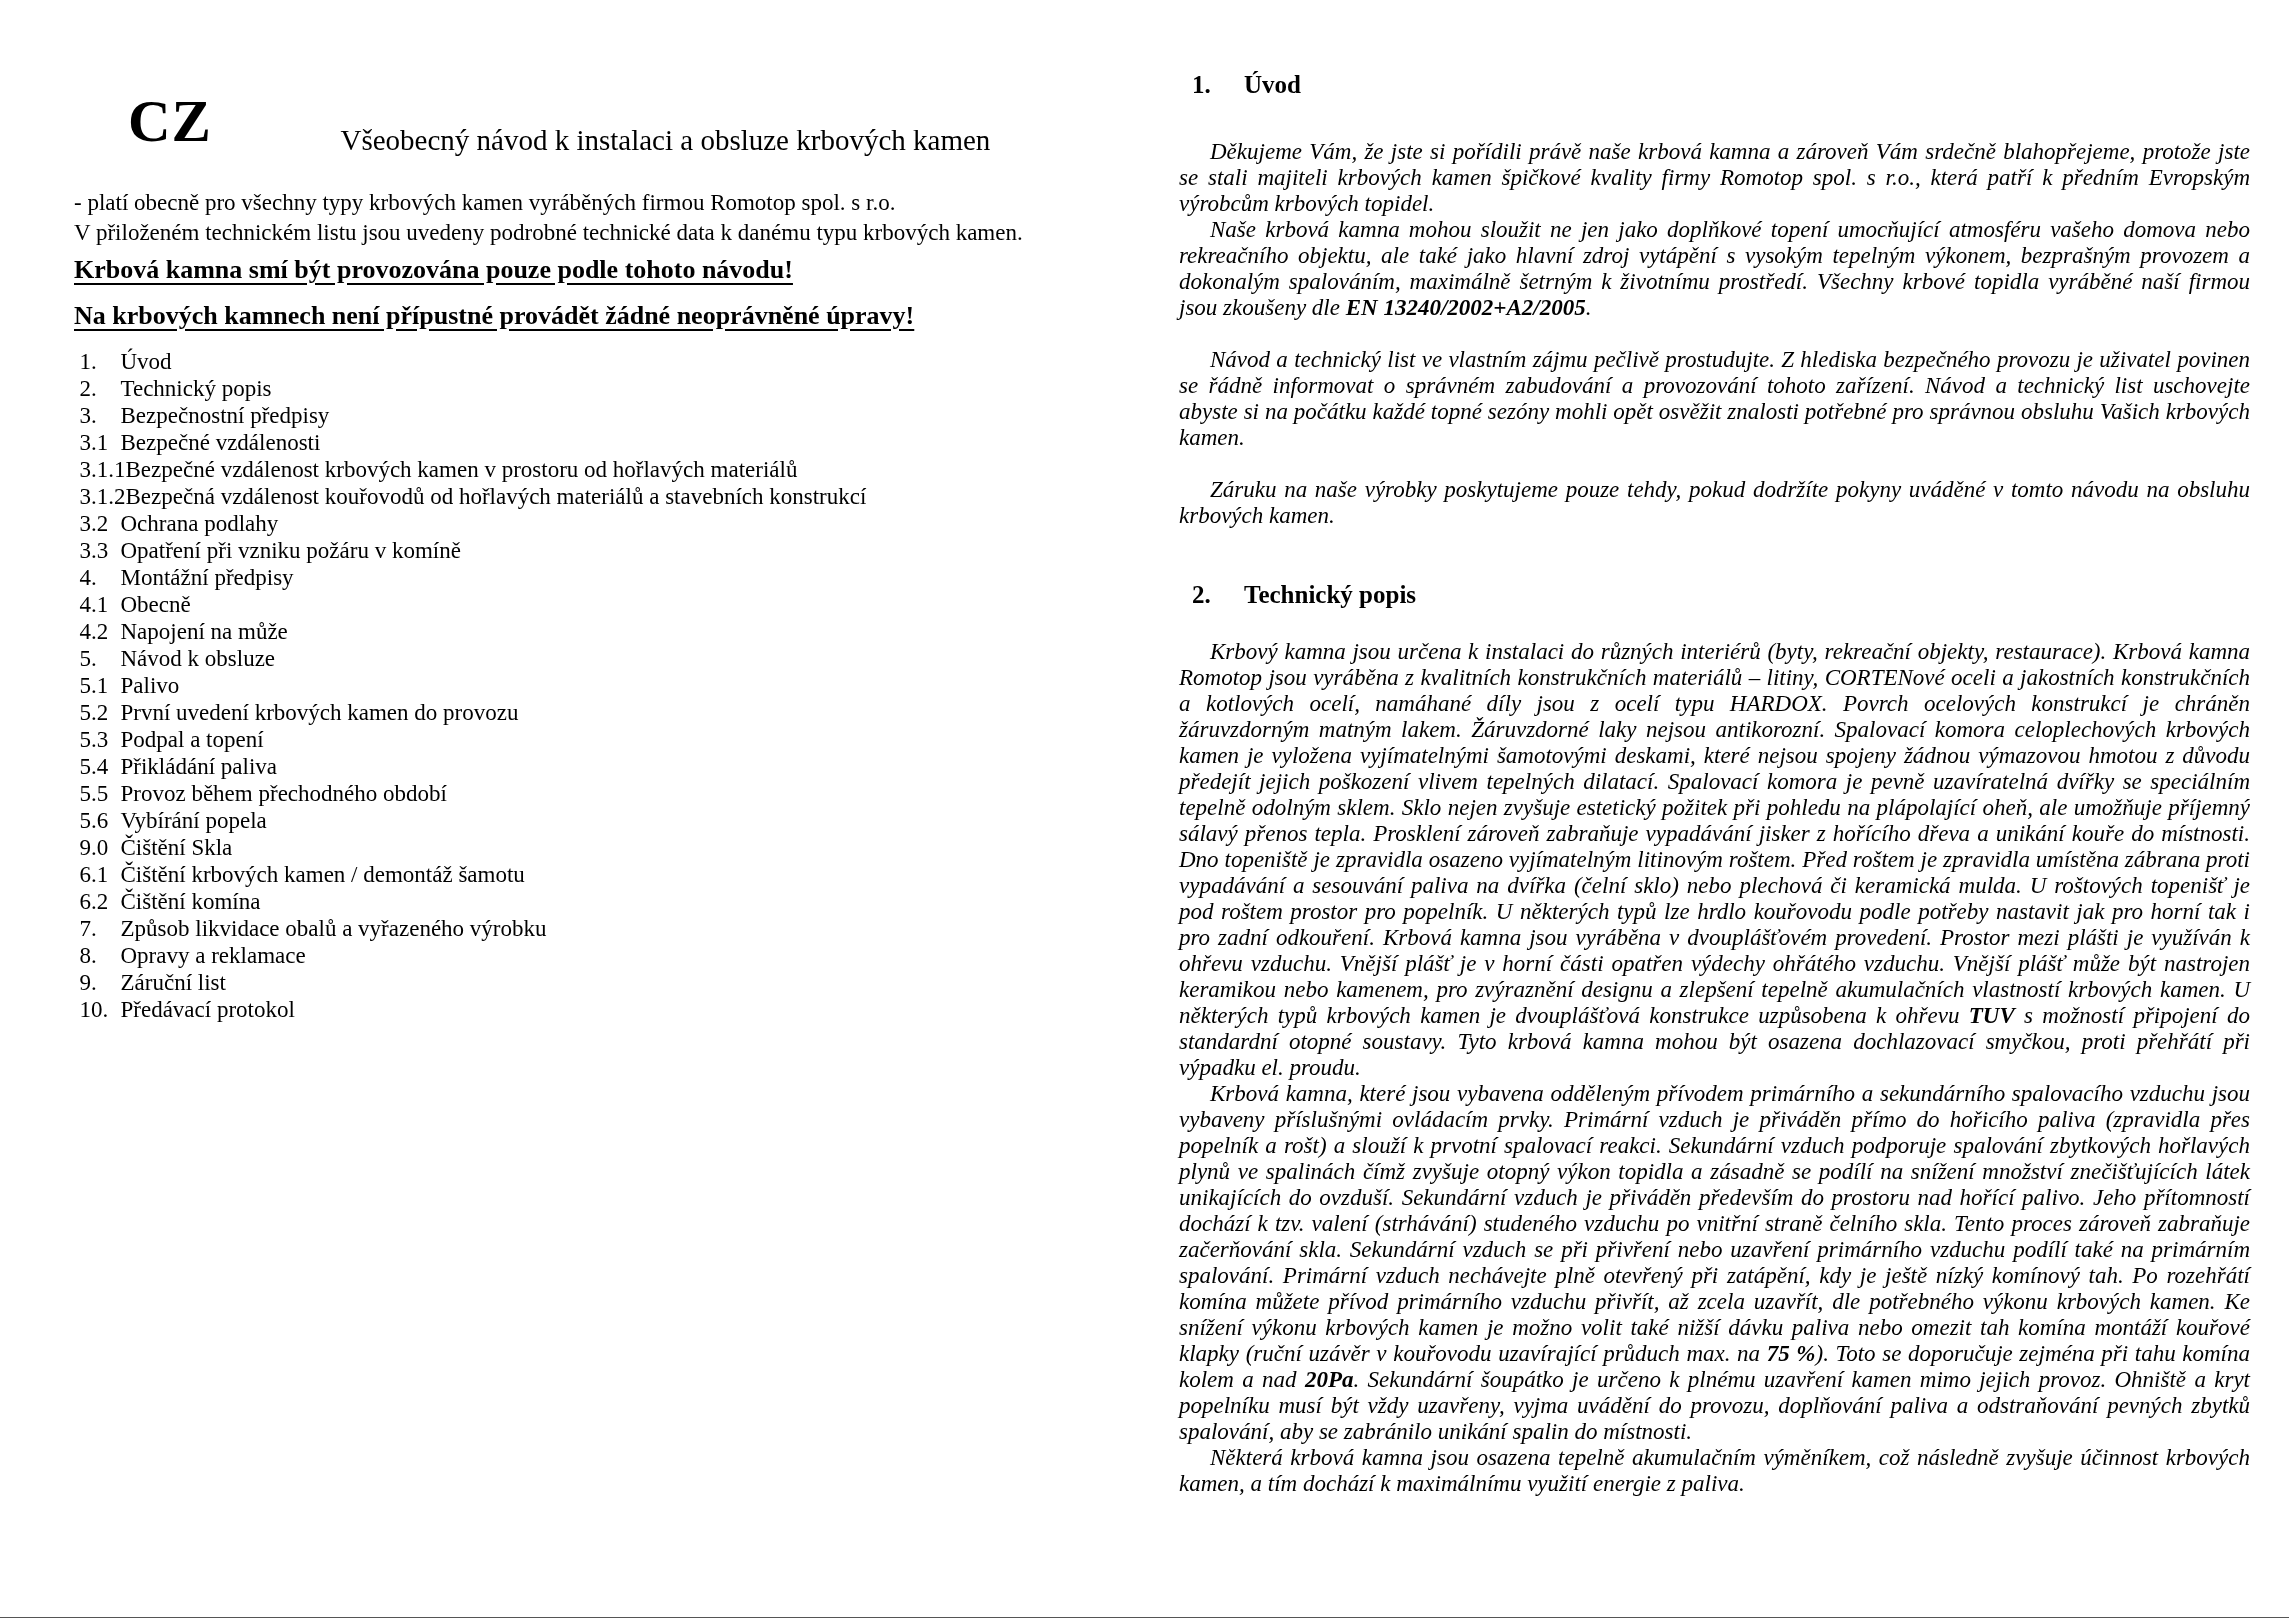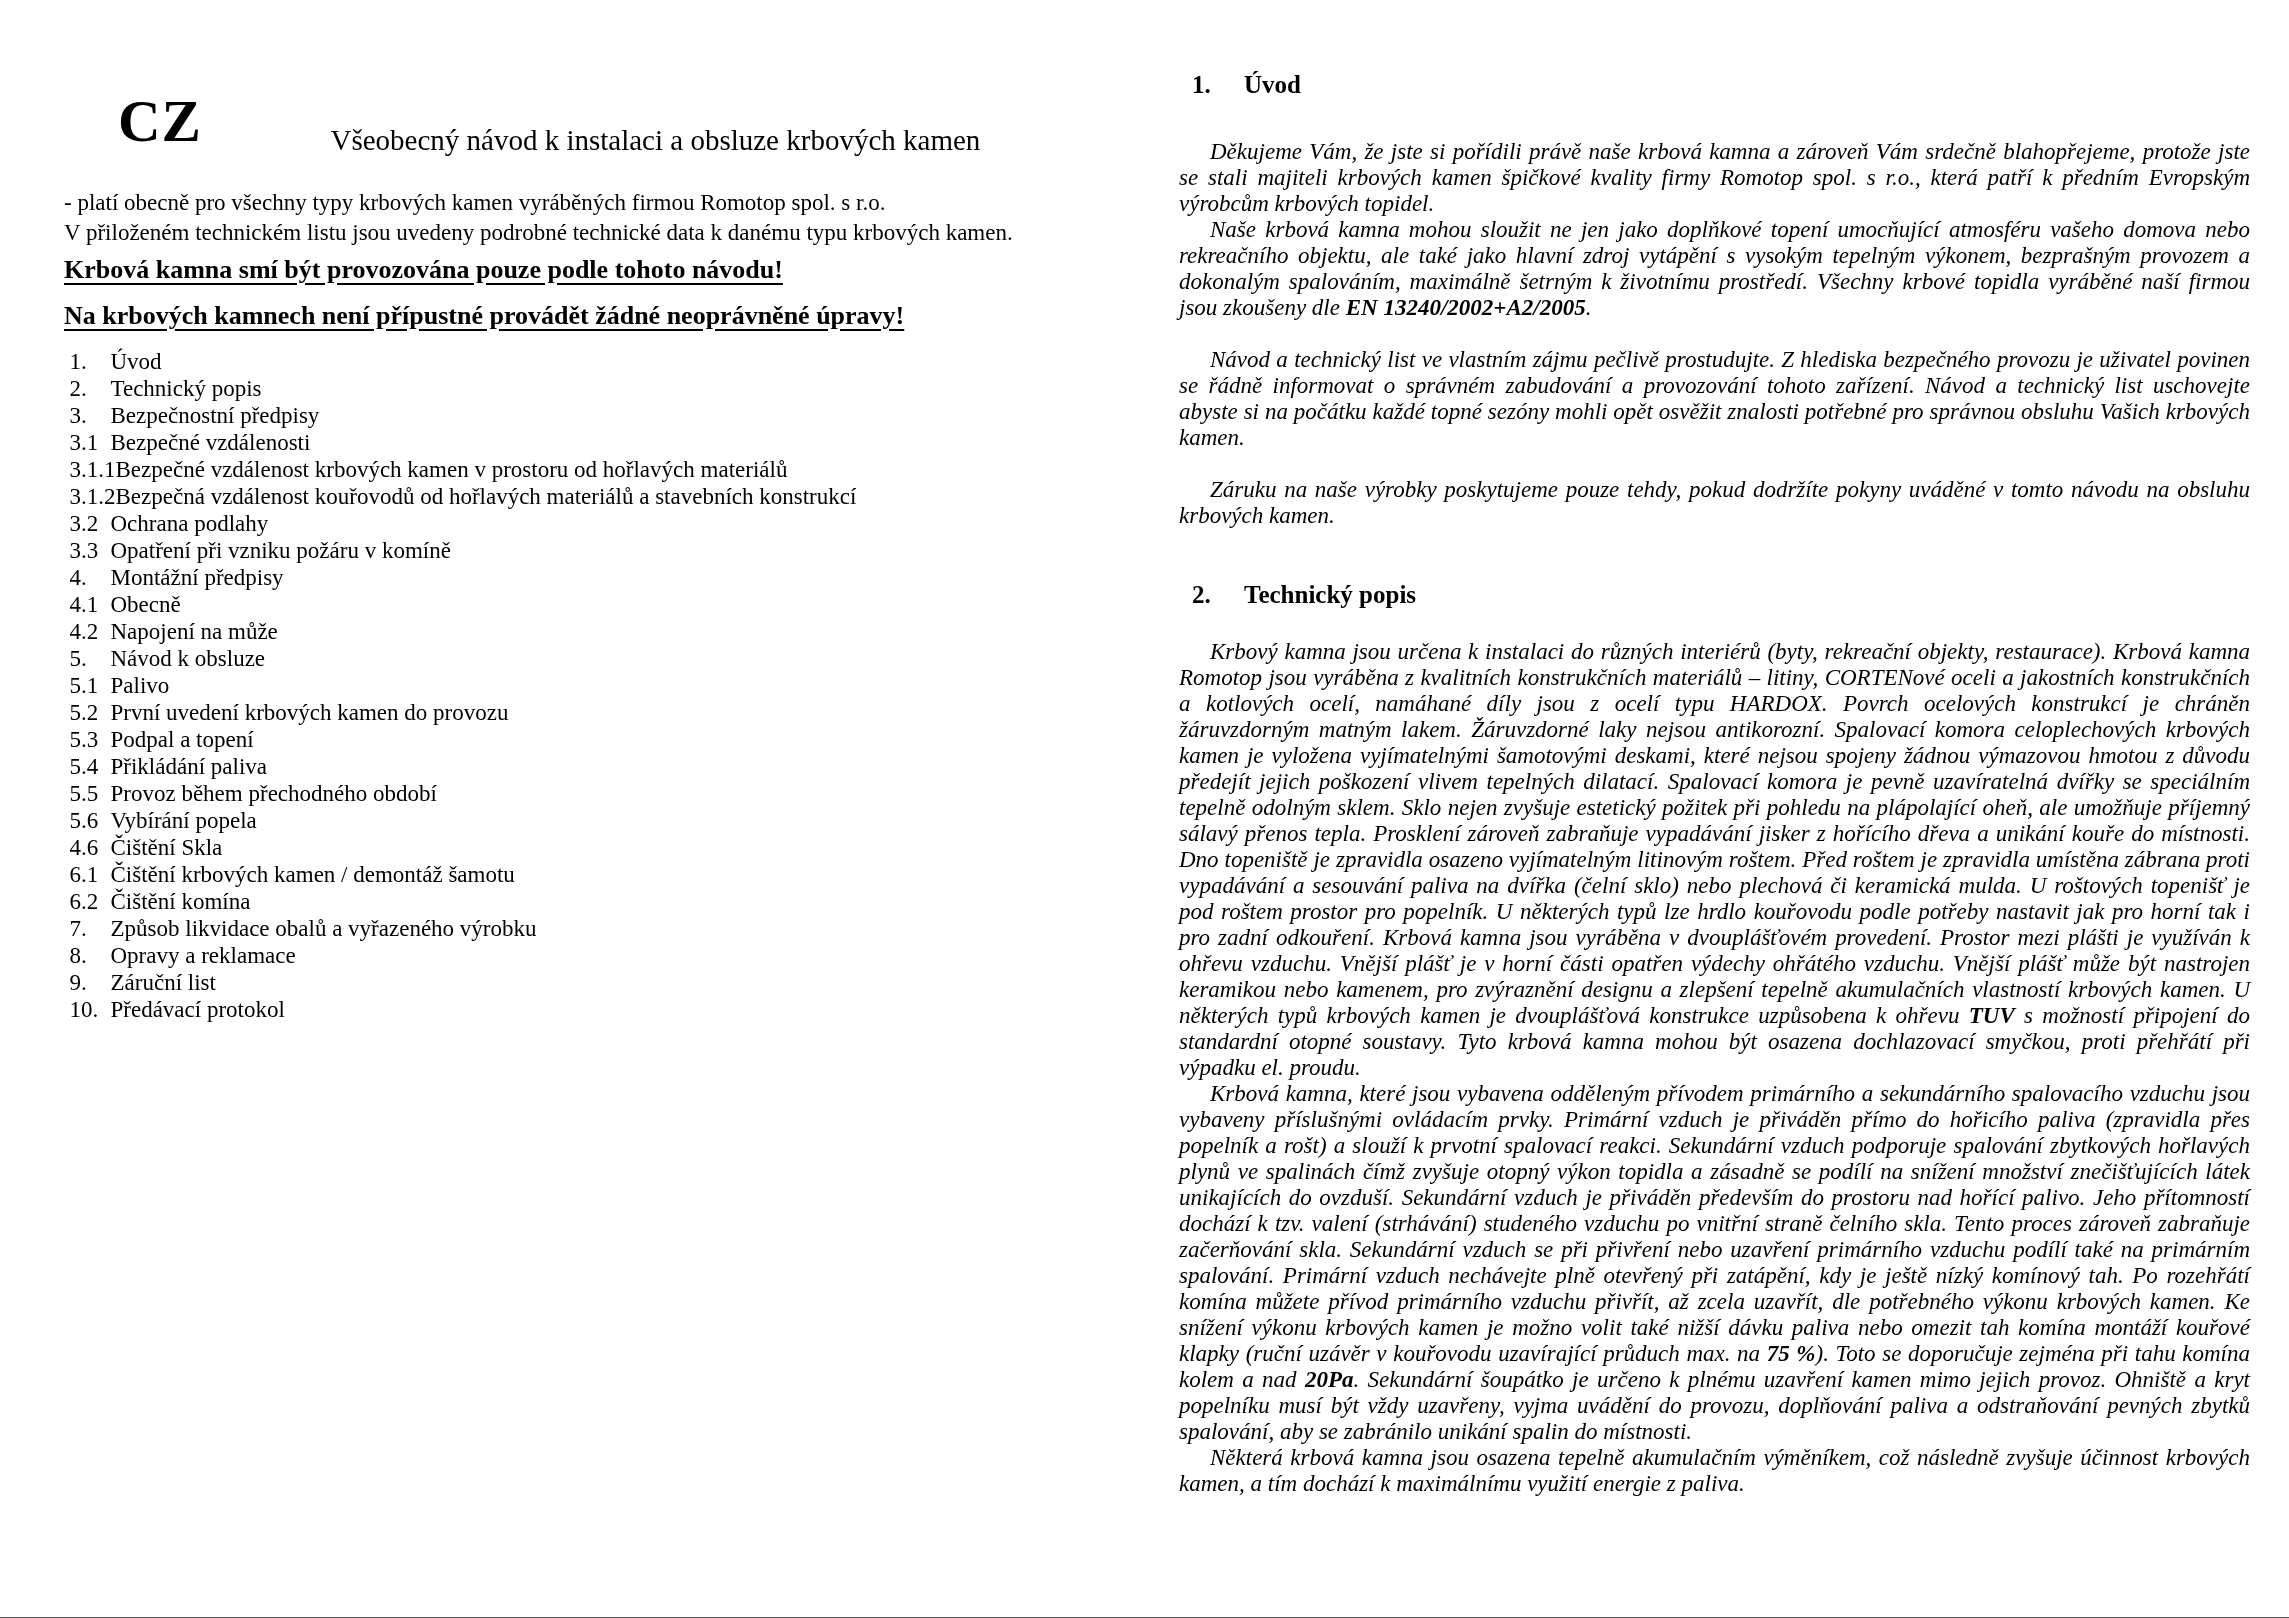--- a/index.html
+++ b/index.html
@@ -12,21 +12,21 @@
   .page {
     position:relative;
     width:2290px; height:1617px;
     background:#ffffff;
     border-bottom:1.8px solid #555;
     overflow:hidden;
   }
 
   
   .col-left {
-    position:absolute; left:64px; top:92px; width:1045px;
+    position:absolute; left:74px; top:92px; width:1045px;
   }
   .doc-header { display:flex; align-items:flex-start; }
   .lang-code {
     font-size:59px; font-weight:bold; line-height:1;
     padding-left:54px; letter-spacing:0.9px;
   }
   .title-block {
     flex:1; text-align:center; font-weight:normal;
     font-size:29px; line-height:44px; margin-top:26px;
   }
@@ -116,21 +116,21 @@
         <li class="toc-item"><span class="toc-num">5.2</span><span class="toc-label">První uvedení krbových kamen do provozu</span></li>
 
         <li class="toc-item"><span class="toc-num">5.3</span><span class="toc-label">Podpal a topení</span></li>
 
         <li class="toc-item"><span class="toc-num">5.4</span><span class="toc-label">Přikládání paliva</span></li>
 
         <li class="toc-item"><span class="toc-num">5.5</span><span class="toc-label">Provoz během přechodného období</span></li>
 
         <li class="toc-item"><span class="toc-num">5.6</span><span class="toc-label">Vybírání popela</span></li>
 
-        <li class="toc-item"><span class="toc-num">4.6</span><span class="toc-label">Čištění Skla</span></li>
+        <li class="toc-item"><span class="toc-num">9.0</span><span class="toc-label">Čištění Skla</span></li>
 
 
         <li class="toc-item"><span class="toc-num">6.1</span><span class="toc-label">Čištění krbových kamen / demontáž šamotu</span></li>
 
         <li class="toc-item"><span class="toc-num">6.2</span><span class="toc-label">Čištění komína</span></li>
 
         <li class="toc-item"><span class="toc-num">7.</span><span class="toc-label">Způsob likvidace obalů a vyřazeného výrobku</span></li>
 
         <li class="toc-item"><span class="toc-num">8.</span><span class="toc-label">Opravy a reklamace</span></li>
 

